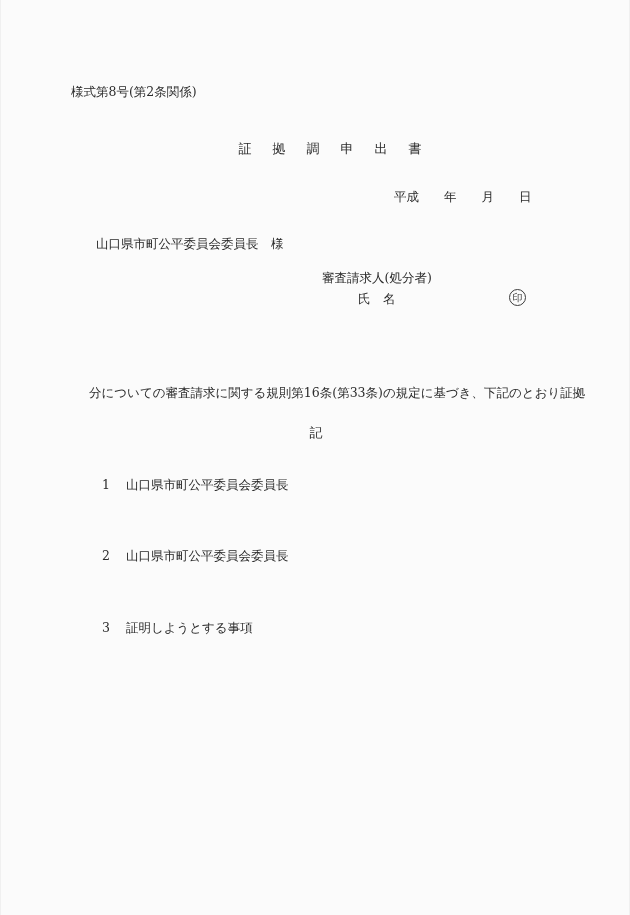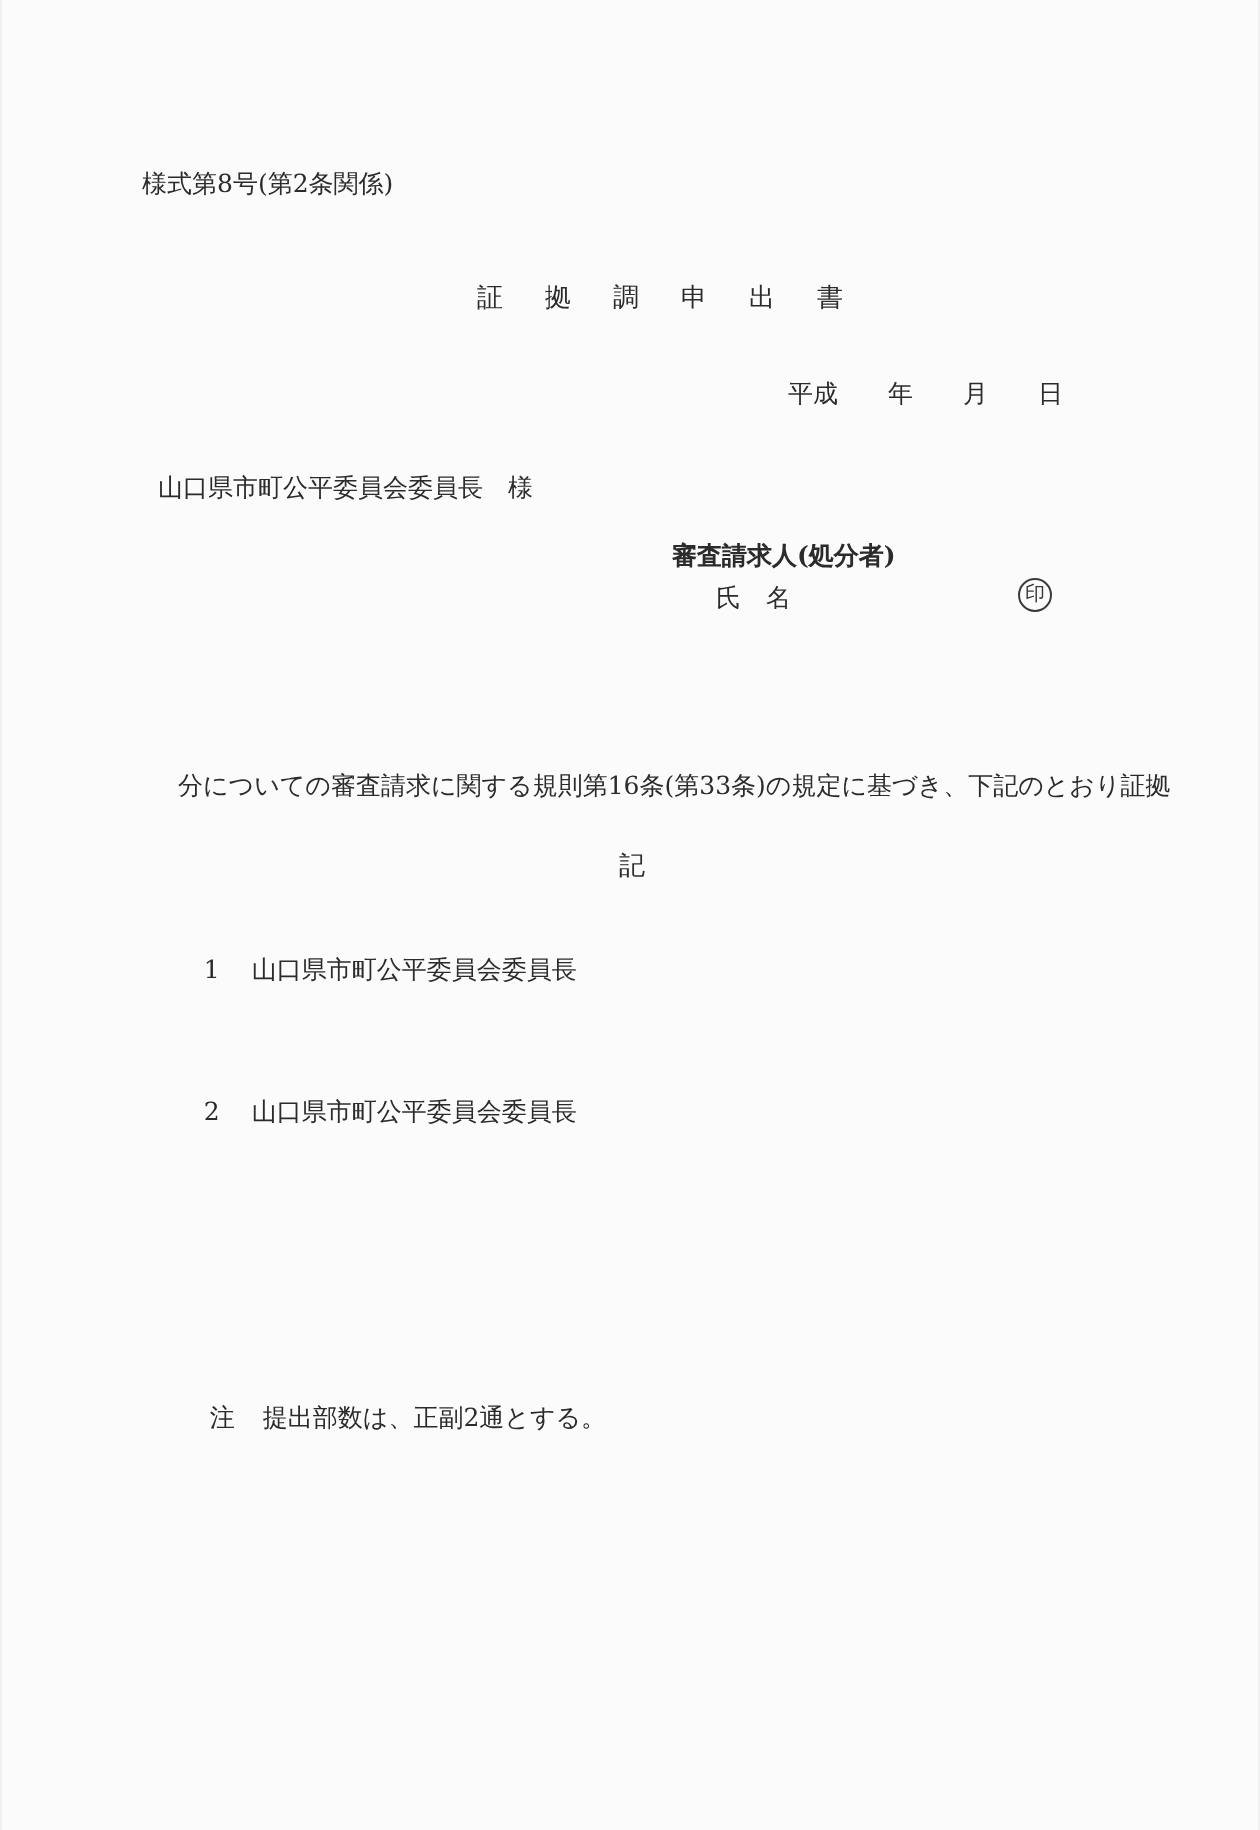--- a/index.html
+++ b/index.html
@@ -15,22 +15,22 @@
     font-size: 12.5px;
     overflow: hidden;
   }
   .abs { position: absolute; white-space: pre; }
   .form-number { left: 70px; top: 84px; }
   .doc-title {
     left: 16px; top: 140px; width: 630px;
     text-align: center; font-size: 13px; letter-spacing: 4px;
   }
   .date-line { left: 393px; top: 178px; margin-top: 11px; }
-  .addressee { left: 78px; top: 236px; }
-  .requester-role { left: 335px; top: 270px; font-weight: bold; }
+  .addressee { left: 95px; top: 236px; }
+  .requester-role { left: 321px; top: 270px; }
   .requester-name { left: 357px; top: 291px; }
   .seal {
     position: absolute; left: 508px; top: 289px;
     width: 17px; height: 17px;
     border: 1px solid #3a3a3a; border-radius: 50%;
     display: flex; align-items: center; justify-content: center;
     font-size: 10px; line-height: 1; color: #3a3a3a;
   }
   .body-para { left: 88px; top: 345px; line-height: 19px; }
   .ki-marker { left: 0; top: 424px; width: 630px; text-align: center; font-size: 13px; }
@@ -70,18 +70,18 @@
   <div class="abs ki-marker">記</div>
 
   <div class="item item-1">
     <span class="num">1</span><span class="gap-1"></span><span>山口県市町公平委員会委員長</span>
   </div>
 
   <div class="item item-2">
     <span class="num">2</span><span class="gap-1"></span><span>山口県市町公平委員会委員長</span>
   </div>
 
+  <div class="item item-3">
+    <span class="num">3</span><span class="gap-1"></span><span>証明しようとする事項</span>
+  </div>
 
-  <div class="abs note">
-    <span>注</span><span class="gap-1"></span><span>提出部数は、正副2通とする。</span>
-  </div>
 
 </div>
 
 </body></html>

